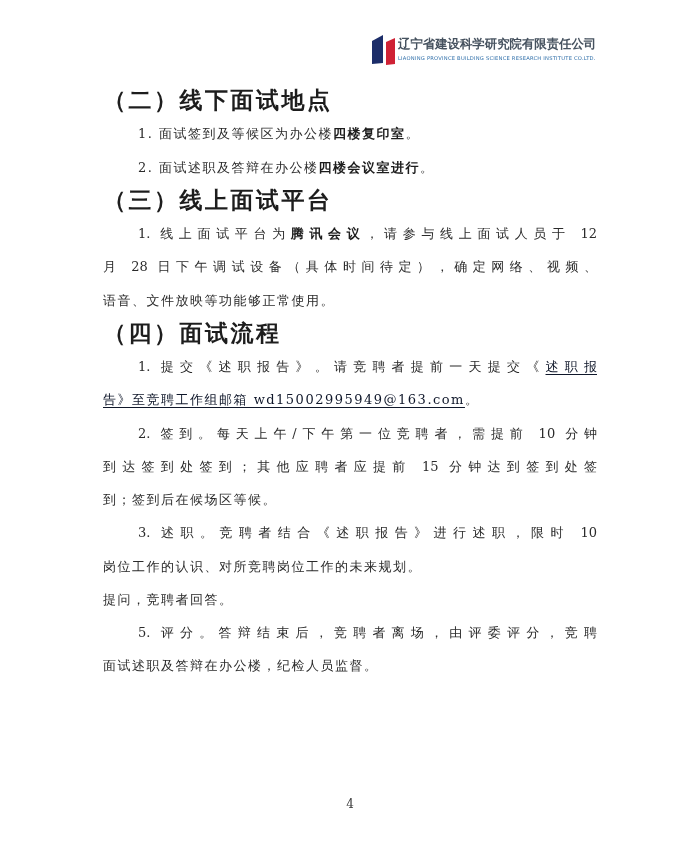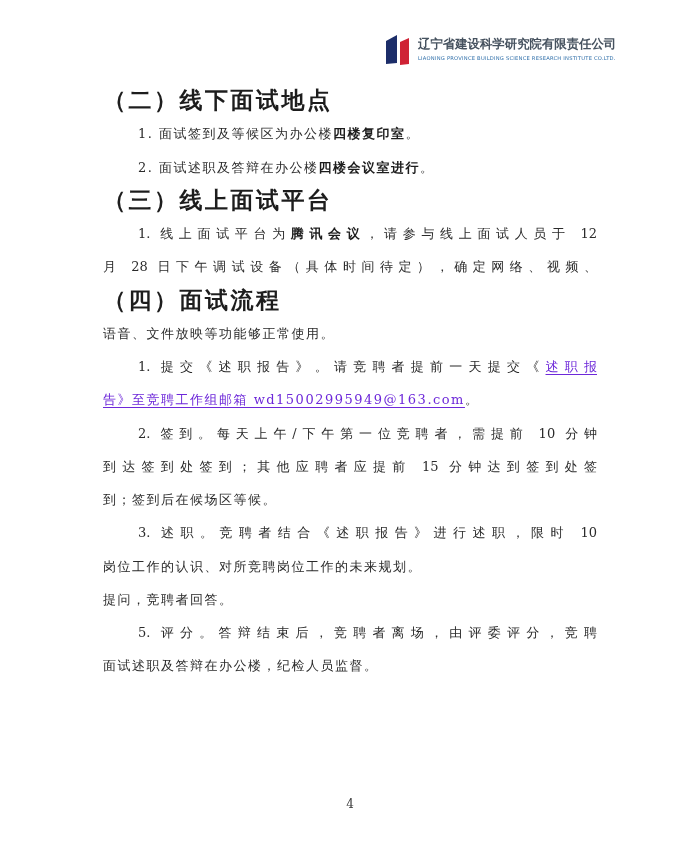--- a/index.html
+++ b/index.html
@@ -8,22 +8,22 @@
     background:#ffffff;
     font-family:"DejaVu Serif","Liberation Serif",serif;
     color:#2b2b2b;
     position:relative;
     overflow:hidden;
   }
   .page { position:absolute; inset:0; background:#ffffff; }
 
   
   .letterhead {
-    position:absolute; top:33px; left:384px;
-    display:flex; align-items:flex-start; gap:6px;
+    position:absolute; top:33px; left:370px;
+    display:flex; align-items:flex-start; 
   }
   .logo-mark { width:28px; height:34px; flex:0 0 auto; }
   .brand-text { display:flex; flex-direction:column; padding-top:3px; }
   .brand-cn {
     font-family:"DejaVu Sans","Liberation Sans",sans-serif;
     font-size:12.4px; font-weight:bold; color:#46525f;
     letter-spacing:0px; white-space:nowrap;
   }
   .brand-en {
     font-family:"DejaVu Sans","Liberation Sans",sans-serif;
@@ -47,21 +47,21 @@
   .head {
     font-family:"DejaVu Sans","Liberation Sans",sans-serif;
     font-weight:bold; font-size:23px; letter-spacing:2.5px;
     color:#1d1d1d;
   }
   .b {
     font-family:"DejaVu Sans","Liberation Sans",sans-serif;
     font-weight:bold; color:#1d1d1d;
   }
   .lnk {
-    color:#6d28d9; text-decoration:underline;
+    color:#0f172a; text-decoration:underline;
     text-underline-offset:3px; cursor:pointer;
   }
 
   .page-number {
     position:absolute; left:0; top:797px; width:700px;
     text-align:center; font-size:12px; color:#3a3a3a;
   }
 </style>
 </head>
 <body>
@@ -85,23 +85,23 @@
 
     <div class="line ind"><span>1. 面试签到及等候区为办公楼</span><span class="b">四楼复印室</span><span>。</span></div>
 
     <div class="line ind"><span>2. 面试述职及答辩在办公楼</span><span class="b">四楼会议室进行</span><span>。</span></div>
 
     <div class="line head">（三）线上面试平台</div>
 
     <div class="line ind just"><span>1. 线上面试平台为</span><span class="b">腾讯会议</span><span>，请参与线上面试人员于 12</span></div>
 
     <div class="line just">月 28 日下午调试设备（具体时间待定），确定网络、视频、</div>
+    <div class="line">语音、文件放映等功能够正常使用。</div>
+
     <div class="line head">（四）面试流程</div>
-
-    <div class="line">语音、文件放映等功能够正常使用。</div>
 
     <div class="line ind just"><span>1. 提交《述职报告》。请竞聘者提前一天提交《</span><span class="lnk">述职报</span></div>
 
     <div class="line"><span class="lnk">告》至竞聘工作组邮箱 wd15002995949@163.com</span><span>。</span></div>
 
     <div class="line ind just">2. 签到。每天上午/下午第一位竞聘者，需提前 10 分钟</div>
     <div class="line just">到达签到处签到；其他应聘者应提前 15 分钟达到签到处签</div>
     <div class="line">到；签到后在候场区等候。</div>
 
     <div class="line ind just">3. 述职。竞聘者结合《述职报告》进行述职，限时 10</div>

